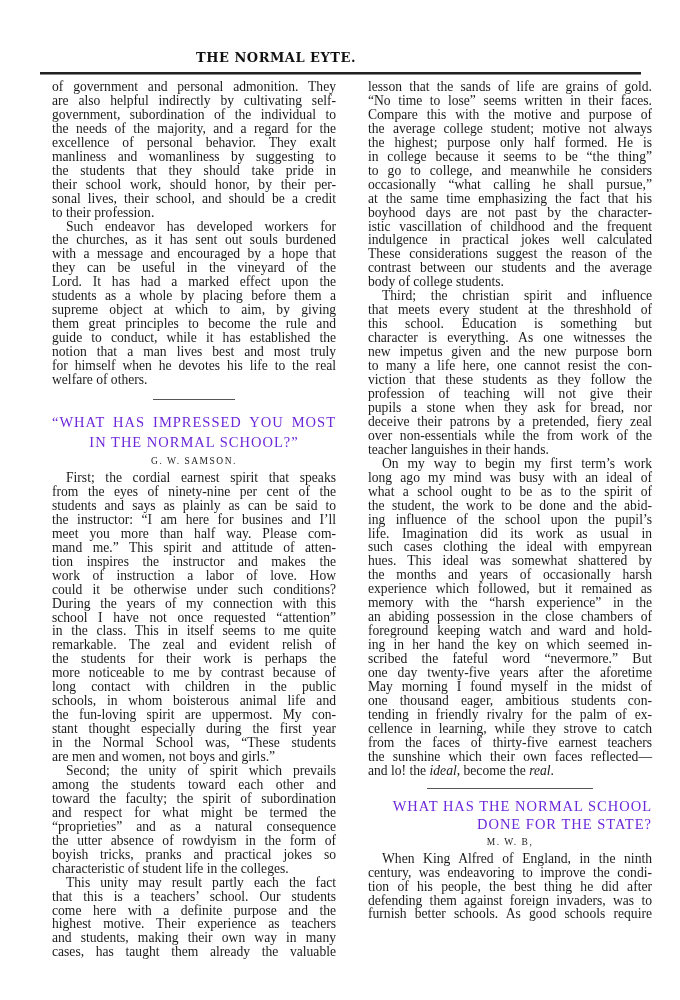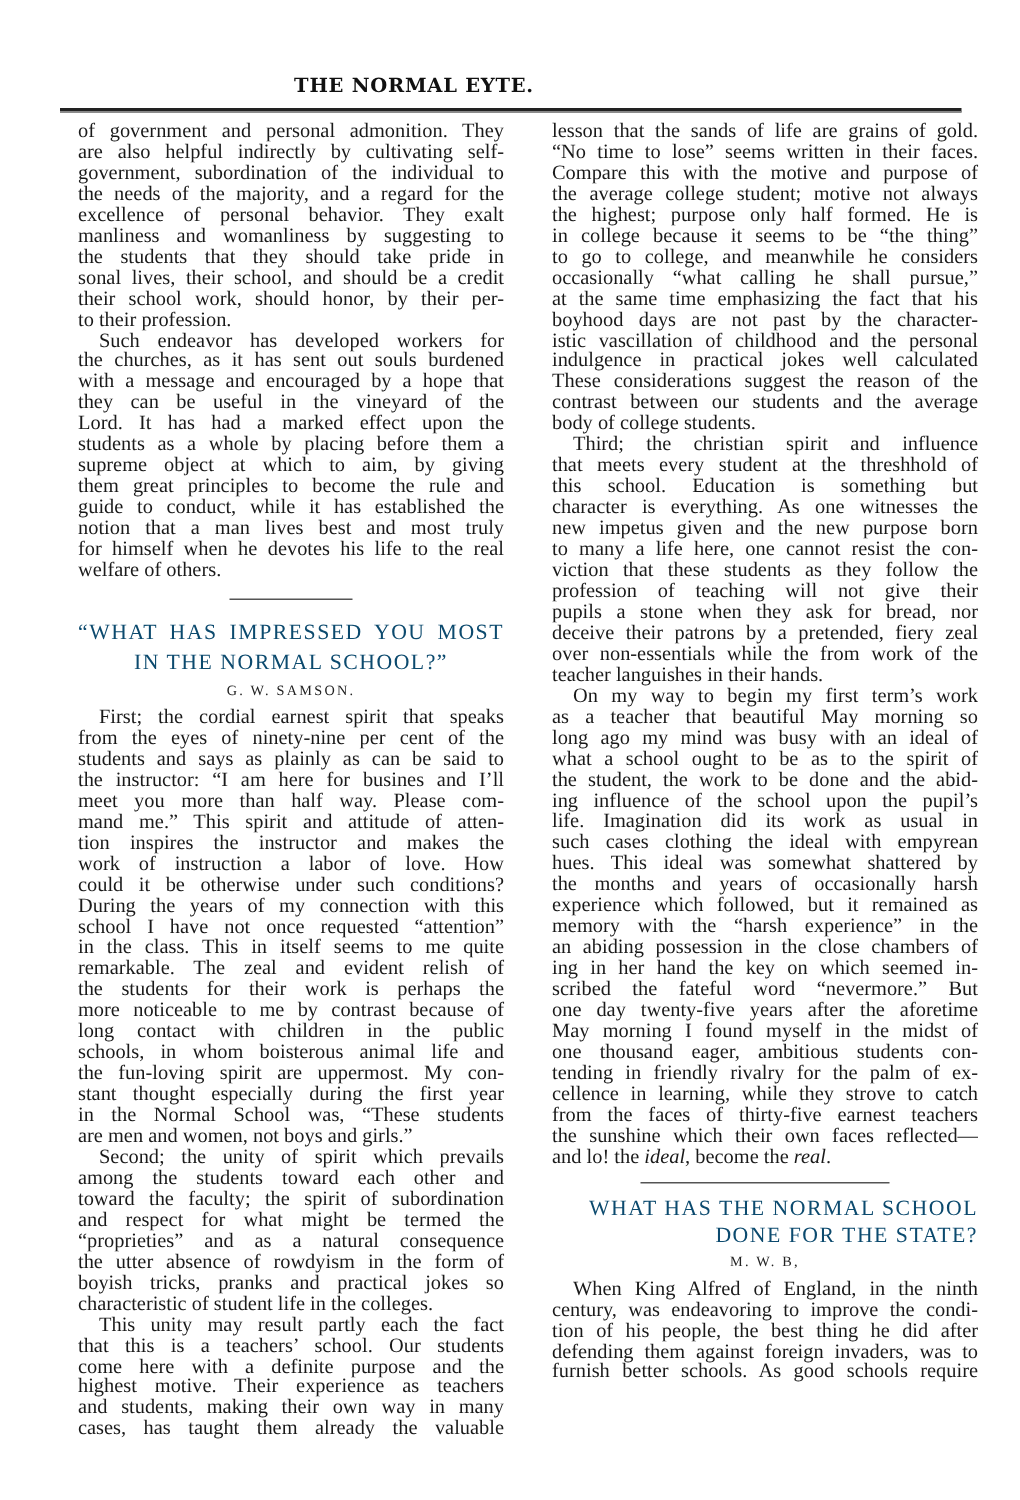--- a/index.html
+++ b/index.html
@@ -12,42 +12,42 @@
          background: #222; border-bottom: 1px solid #888; }
   .col { position: absolute; top: 80px; font-size: 13.6px; line-height: 13.95px;
          text-align: justify; margin-left: 12px; }
   .col.left { left: 40px; width: 284px; }
   .col.right { left: 356px; width: 284px; }
   .col p { margin: 0; text-indent: 0; }
   .col .line { display: block; text-align: justify; text-align-last: justify; white-space: nowrap; }
   .col .line.last { text-align-last: left; }
   .sep { height: 1px; background: #555; margin: 0 auto; }
   .title { text-align: center; font-size: 14.5px; letter-spacing: 1px; line-height: 20px;
-           font-family: "Liberation Serif", "DejaVu Serif", serif; color: #0c4a6e; }
+           font-family: "Liberation Serif", "DejaVu Serif", serif; color: #6d28d9; }
   .byline { text-align: center; font-size: 9.5px; letter-spacing: 1.5px; line-height: 14px;
             margin: 2px 0 3px; color: #222; }
   i { font-style: italic; }
 </style>
 </head>
 <body>
 
 <div class="running-head">THE NORMAL EYTE.</div>
 <div class="head-rule"></div>
 
 <div class="col left">
   <p>
     <span class="line">of government and personal admonition. They</span>
     <span class="line">are also helpful indirectly by cultivating self-</span>
     <span class="line">government, subordination of the individual to</span>
     <span class="line">the needs of the majority, and a regard for the</span>
     <span class="line">excellence of personal behavior.  They exalt</span>
     <span class="line">manliness and womanliness by suggesting to</span>
     <span class="line">the students that they should take pride in</span>
+    <span class="line">their school work, should honor, by their per-</span>
     <span class="line">sonal lives, their school, and should be a credit</span>
-    <span class="line">their school work, should honor, by their per-</span>
     <span class="line last">to their profession.</span>
   </p>
   <p>
     <span class="line" style="padding-left:14px">Such endeavor has developed workers for</span>
     <span class="line">the churches, as it has sent out souls burdened</span>
     <span class="line">with a message and encouraged by a hope that</span>
     <span class="line">they can be useful in the vineyard of the</span>
     <span class="line">Lord.  It has had a marked effect upon the</span>
     <span class="line">students as a whole by placing before them a</span>
     <span class="line">supreme object at which to aim, by giving</span>
@@ -114,21 +114,21 @@
     <span class="line">lesson that the sands of life are grains of gold.</span>
     <span class="line">“No time to lose” seems written in their faces.</span>
     <span class="line">Compare this with the motive and purpose of</span>
     <span class="line">the average college student; motive not always</span>
     <span class="line">the highest; purpose only half formed.  He is</span>
     <span class="line">in college because it seems to be “the thing”</span>
     <span class="line">to go to college, and meanwhile he considers</span>
     <span class="line">occasionally “what calling he shall pursue,”</span>
     <span class="line">at the same time emphasizing the fact that his</span>
     <span class="line">boyhood days are not past by the character-</span>
-    <span class="line">istic vascillation of childhood and the personal</span>
+    <span class="line">istic vascillation of childhood and the frequent</span>
     <span class="line">indulgence in practical jokes well calculated</span>
     <span class="line">These considerations suggest the reason of the</span>
     <span class="line">contrast between our students and the average</span>
     <span class="line last">body of college students.</span>
   </p>
   <p>
     <span class="line" style="padding-left:14px">Third; the christian spirit and influence</span>
     <span class="line">that meets every student at the threshhold of</span>
     <span class="line">this school.  Education is something but</span>
     <span class="line">character is everything.  As one witnesses the</span>
@@ -136,32 +136,32 @@
     <span class="line">to many a life here, one cannot resist the con-</span>
     <span class="line">viction that these students as they follow the</span>
     <span class="line">profession of teaching will not give their</span>
     <span class="line">pupils a stone when they ask for bread, nor</span>
     <span class="line">deceive their patrons by a pretended, fiery zeal</span>
     <span class="line">over non-essentials while the from work of the</span>
     <span class="line last">teacher languishes in their hands.</span>
   </p>
   <p>
     <span class="line" style="padding-left:14px">On my way to begin my first term’s work</span>
-    <span class="line">as a teacher that beautiful May morning so</span>
     <span class="line">long ago my mind was busy with an ideal of</span>
     <span class="line">what a school ought to be as to the spirit of</span>
     <span class="line">the student, the work to be done and the abid-</span>
     <span class="line">ing influence of the school upon the pupil’s</span>
     <span class="line">life.  Imagination did its work as usual in</span>
     <span class="line">such cases clothing the ideal with empyrean</span>
     <span class="line">hues.  This ideal was somewhat shattered by</span>
     <span class="line">the months and years of occasionally harsh</span>
     <span class="line">experience which followed, but it remained as</span>
     <span class="line">memory with the “harsh experience” in the</span>
     <span class="line">an abiding possession in the close chambers of</span>
+    <span class="line">foreground keeping watch and ward and hold-</span>
     <span class="line">ing in her hand the key on which seemed in-</span>
     <span class="line">scribed the fateful word “nevermore.”  But</span>
     <span class="line">one day twenty-five years after the aforetime</span>
     <span class="line">May morning I found myself in the midst of</span>
     <span class="line">one thousand eager, ambitious students con-</span>
     <span class="line">tending in friendly rivalry for the palm of ex-</span>
     <span class="line">cellence in learning, while they strove to catch</span>
     <span class="line">from the faces of thirty-five earnest teachers</span>
     <span class="line">the sunshine which their own faces reflected—</span>
     <span class="line last"><span>and lo! the </span><i>ideal</i><span>, become the </span><i>real</i><span>.</span></span>

